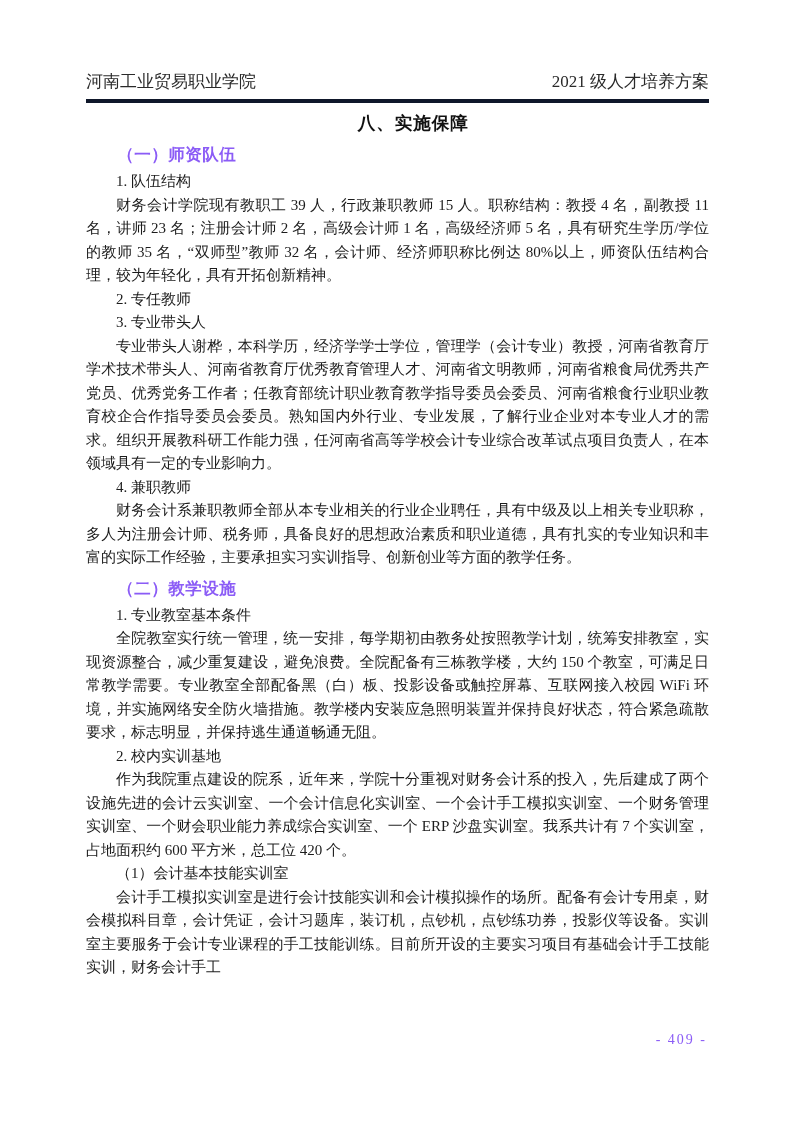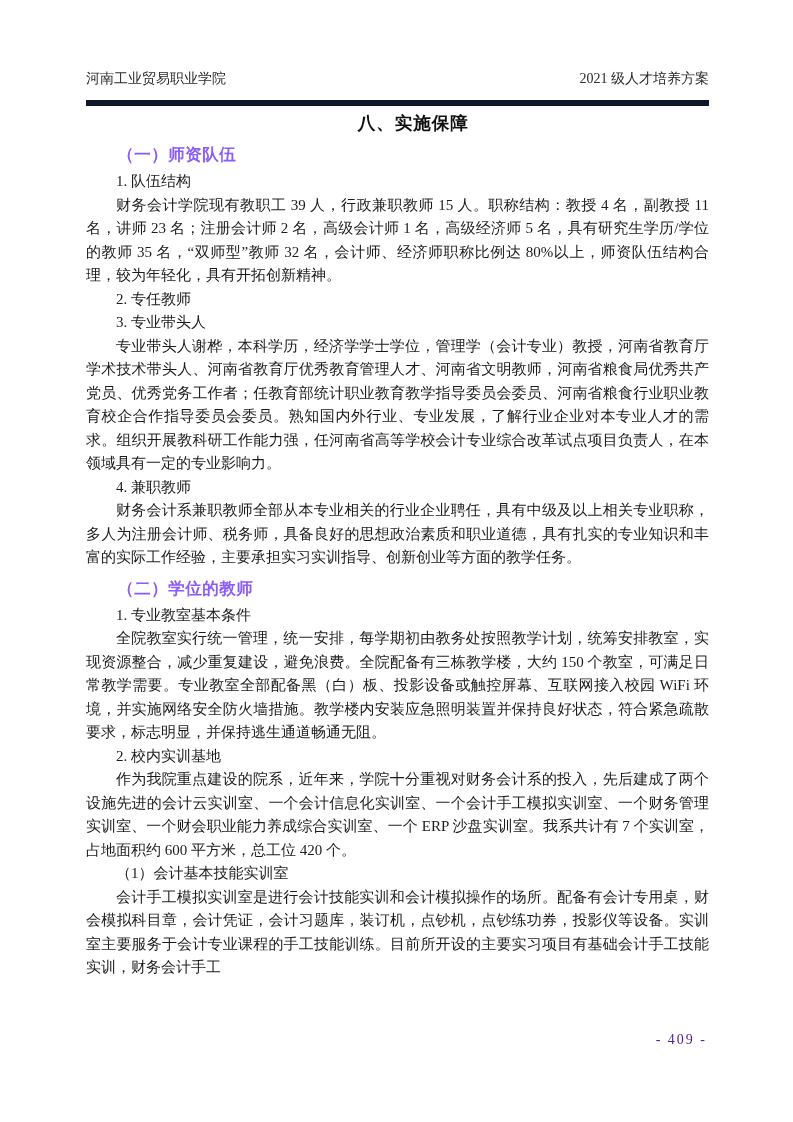--- a/index.html
+++ b/index.html
@@ -18,24 +18,24 @@
   }
   
   .header {
     position: absolute;
     left: 86px;
     right: 84px;
     top: 70px;
     display: flex;
     justify-content: space-between;
     align-items: baseline;
-    font-size: 14px;
+    font-size: 17px;
     color: #2a2a2a;
-    padding-bottom: 12px;
-    border-bottom: 6px solid #0f172a;
+    padding-bottom: 6px;
+    border-bottom: 4px solid #0f172a;
   }
   
   .content {
     position: absolute;
     left: 86px;
     right: 84px;
     top: 100px;
   }
   .sec-title {
     font-family: "Liberation Sans", "DejaVu Sans", sans-serif;
@@ -71,21 +71,21 @@
     text-align: justify;
     text-justify: inter-ideograph;
     margin: 0;
   }
   
   .footer {
     position: absolute;
     top: 1032px;
     right: 86px;
     font-size: 14px;
-    color: #4c1d95;
+    color: #8b5cf6;
     letter-spacing: 2px;
   }
 </style>
 </head>
 <body>
 
 <div class="sheet">
 
   <div class="header">
     <span>河南工业贸易职业学院</span>
@@ -101,21 +101,21 @@
     <p class="para">财务会计学院现有教职工 39 人，行政兼职教师 15 人。职称结构：教授 4 名，副教授 11 名，讲师 23 名；注册会计师 2 名，高级会计师 1 名，高级经济师 5 名，具有研究生学历/学位的教师 35 名，“双师型”教师 32 名，会计师、经济师职称比例达 80%以上，师资队伍结构合理，较为年轻化，具有开拓创新精神。</p>
 
     <div class="item">2. 专任教师</div>
 
     <div class="item">3. 专业带头人</div>
     <p class="para">专业带头人谢桦，本科学历，经济学学士学位，管理学（会计专业）教授，河南省教育厅学术技术带头人、河南省教育厅优秀教育管理人才、河南省文明教师，河南省粮食局优秀共产党员、优秀党务工作者；任教育部统计职业教育教学指导委员会委员、河南省粮食行业职业教育校企合作指导委员会委员。熟知国内外行业、专业发展，了解行业企业对本专业人才的需求。组织开展教科研工作能力强，任河南省高等学校会计专业综合改革试点项目负责人，在本领域具有一定的专业影响力。</p>
 
     <div class="item">4. 兼职教师</div>
     <p class="para">财务会计系兼职教师全部从本专业相关的行业企业聘任，具有中级及以上相关专业职称，多人为注册会计师、税务师，具备良好的思想政治素质和职业道德，具有扎实的专业知识和丰富的实际工作经验，主要承担实习实训指导、创新创业等方面的教学任务。</p>
 
-    <h2 class="sub-title">（二）学位的教师</h2>
+    <h2 class="sub-title">（二）教学设施</h2>
 
     <div class="item">1. 专业教室基本条件</div>
     <p class="para">全院教室实行统一管理，统一安排，每学期初由教务处按照教学计划，统筹安排教室，实现资源整合，减少重复建设，避免浪费。全院配备有三栋教学楼，大约 150 个教室，可满足日常教学需要。专业教室全部配备黑（白）板、投影设备或触控屏幕、互联网接入校园 WiFi 环境，并实施网络安全防火墙措施。教学楼内安装应急照明装置并保持良好状态，符合紧急疏散要求，标志明显，并保持逃生通道畅通无阻。</p>
 
     <div class="item">2. 校内实训基地</div>
     <p class="para">作为我院重点建设的院系，近年来，学院十分重视对财务会计系的投入，先后建成了两个设施先进的会计云实训室、一个会计信息化实训室、一个会计手工模拟实训室、一个财务管理实训室、一个财会职业能力养成综合实训室、一个 ERP 沙盘实训室。我系共计有 7 个实训室，占地面积约 600 平方米，总工位 420 个。</p>
 
     <div class="item">（1）会计基本技能实训室</div>
     <p class="para">会计手工模拟实训室是进行会计技能实训和会计模拟操作的场所。配备有会计专用桌，财会模拟科目章，会计凭证，会计习题库，装订机，点钞机，点钞练功券，投影仪等设备。实训室主要服务于会计专业课程的手工技能训练。目前所开设的主要实习项目有基础会计手工技能实训，财务会计手工</p>
   </main>

